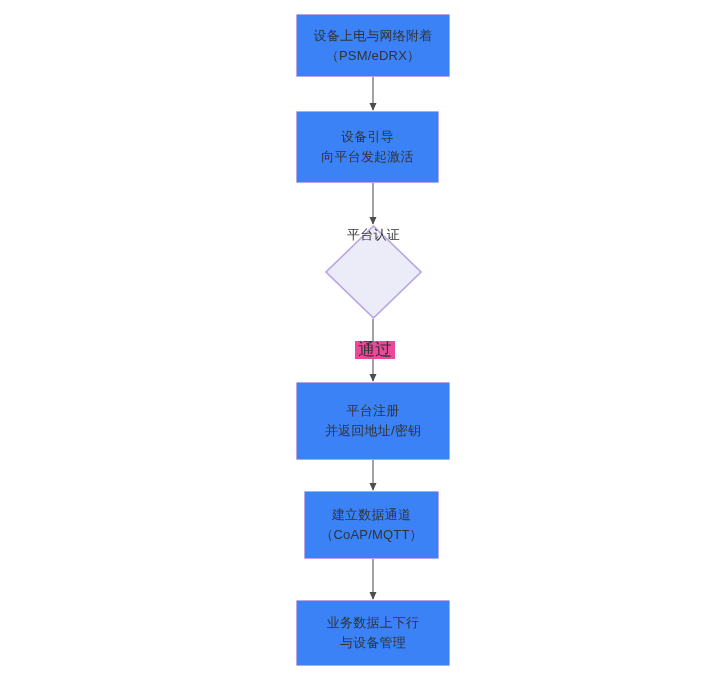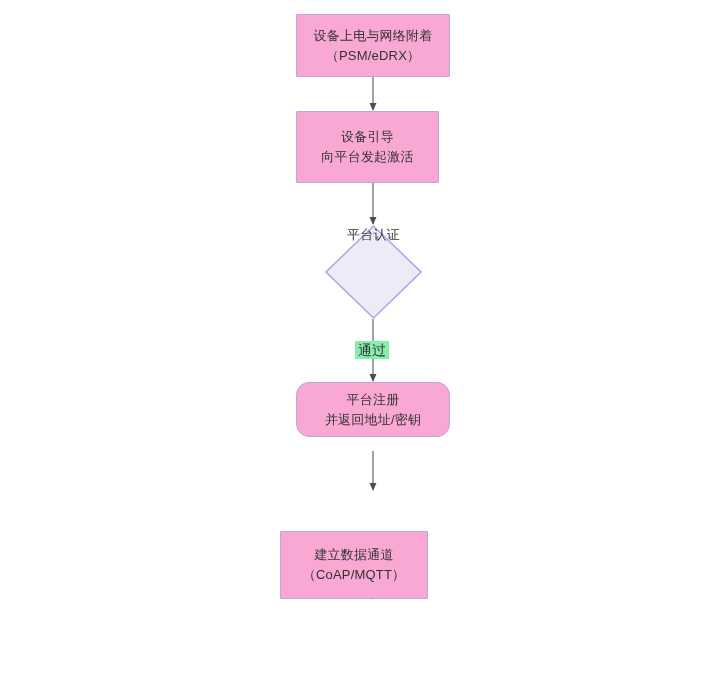--- a/index.html
+++ b/index.html
@@ -32,21 +32,21 @@
   }
   .node {
     position: absolute;
     box-sizing: border-box;
     display: flex;
     align-items: center;
     justify-content: center;
     text-align: center;
   }
   .node-process {
-    background: #f9a8d4;
+    background: #3b82f6;
     border: 1.4px solid #b9a5e3;
     border-radius: 1px;
   }
   .node-label {
     font-size: 13px;
     line-height: 20px;
     color: #333333;
     letter-spacing: 0.2px;
     white-space: pre-line;
     padding: 0 6px;
@@ -68,24 +68,24 @@
     position: relative;
     z-index: 2;
     font-size: 13px;
     line-height: 20px;
     color: #333333;
     letter-spacing: 0.2px;
     text-align: center;
   }
   .edge-label {
     position: absolute;
-    font-size: 14px;
+    font-size: 17px;
     line-height: 16px;
     color: #333333;
-    background: #86efac;
+    background: #ec4899;
     padding: 1px 3px;
     white-space: nowrap;
     text-align: center;
     z-index: 3;
   }
 </style>
 </head>
 <body>
 
 <div id="flow-canvas">
@@ -126,24 +126,28 @@
 
   <div class="node-decision-wrap" style="left:325px; top:225px; width:97px; height:94px;">
     <svg class="node-decision-shape" viewBox="0 0 97 94" preserveAspectRatio="none" xmlns="http://www.w3.org/2000/svg">
       <polygon points="48.5,1 96,47 48.5,93 1,47" fill="#ecebf8" stroke="#b9a5e3" stroke-width="1.6"></polygon>
     </svg>
     <div class="node-decision-label">平台认证</div>
   </div>
 
   <div class="edge-label" style="left:355px; top:341px;">通过</div>
 
-  <div class="node node-process" style="left:296px; top:382px; width:154px; height:55px;border-radius:13px;">
+  <div class="node node-process" style="left:296px; top:382px; width:154px; height:78px;">
     <div class="node-label">平台注册
 并返回地址/密钥</div>
   </div>
 
-  <div class="node node-process" style="left:280px; top:491px; width:148px; height:68px;margin-top:40px;">
+  <div class="node node-process" style="left:304px; top:491px; width:135px; height:68px;">
     <div class="node-label">建立数据通道
 （CoAP/MQTT）</div>
   </div>
 
+  <div class="node node-process" style="left:296px; top:600px; width:154px; height:66px;">
+    <div class="node-label">业务数据上下行
+与设备管理</div>
+  </div>
 
 </div>
 
 </body></html>

